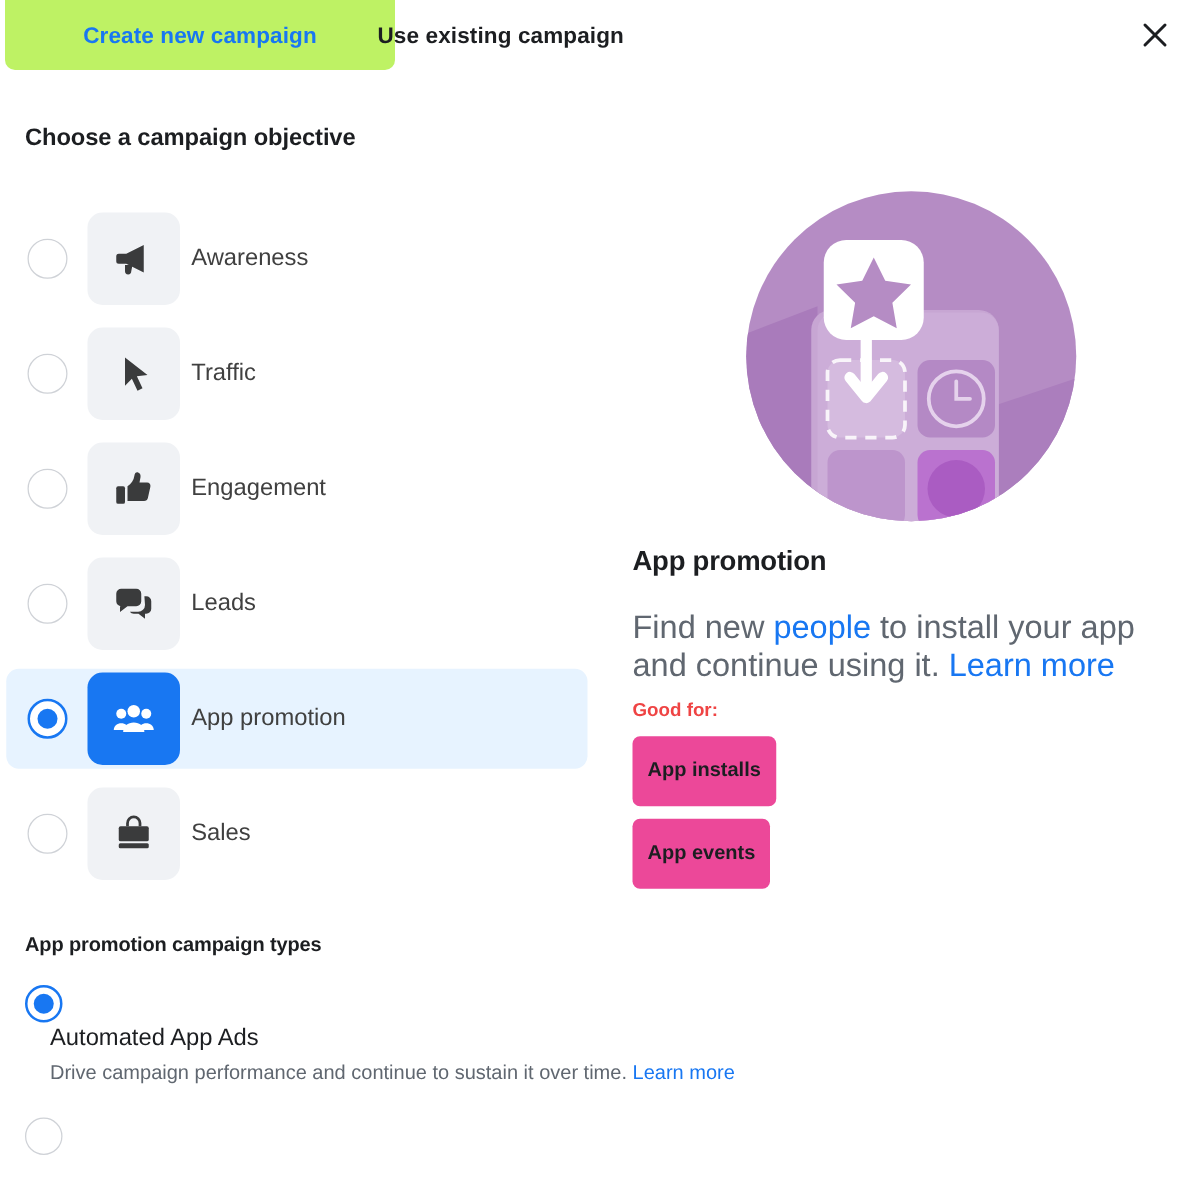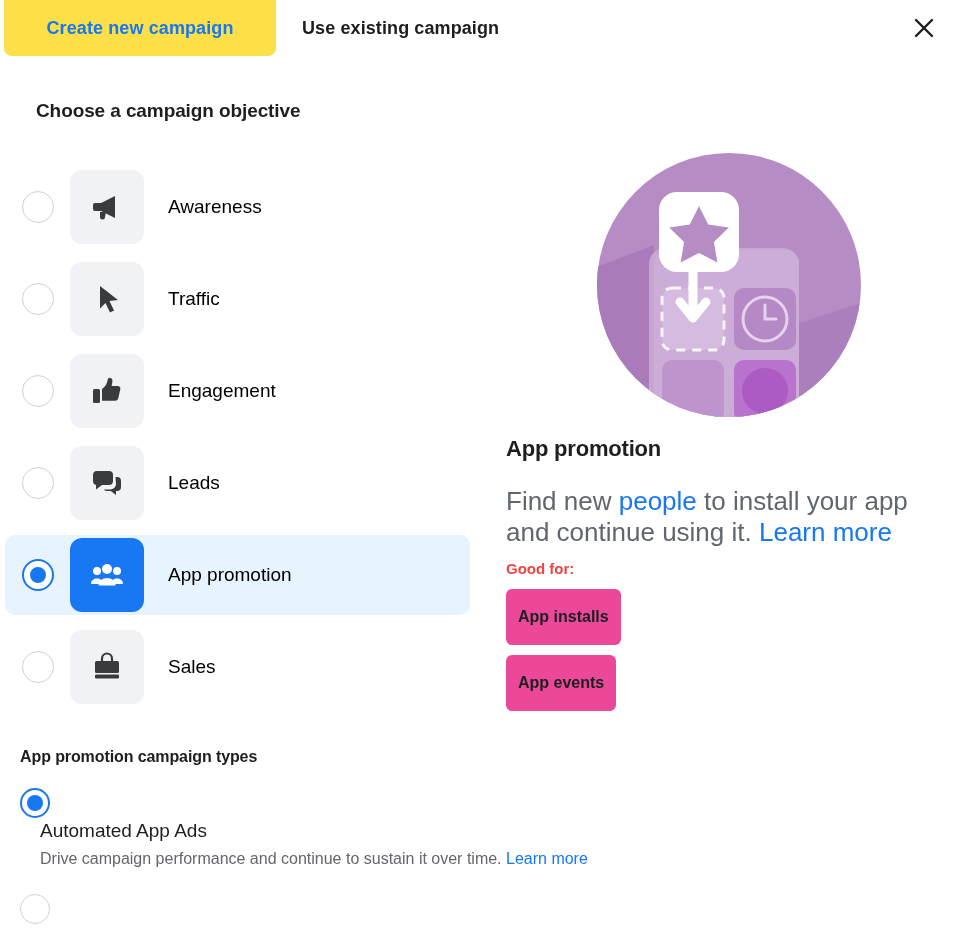--- a/index.html
+++ b/index.html
@@ -26,22 +26,22 @@
     align-items: center;
     justify-content: center;
     font-size: 18px;
     font-weight: bold;
     letter-spacing: .1px;
     cursor: pointer;
     border-radius: 0 0 8px 8px;
   }
   .tab-create {
     left: 4px;
-    width: 272px;
-    background: #fde047;
+    width: 312px;
+    background: #bef264;
     color: #1877f2;
   }
   .tab-existing {
     left: 280px;
     width: 280px;
     background: transparent;
     color: #1c1e21;
     font-weight: bold;
     justify-content: flex-start;
     padding-left: 22px;
@@ -63,21 +63,21 @@
 
   
   .section-title {
     position: absolute;
     left: 20px;
     font-size: 19px;
     font-weight: bold;
     color: #1c1e21;
     letter-spacing: -.1px;
   }
-  #objective-heading { top: 100px; margin-left: 16px; }
+  #objective-heading { top: 100px; }
   #types-heading { top: 748px; font-size: 16px; }
 
   
   .objective-list {
     position: absolute;
     left: 0;
     top: 155px;
     width: 480px;
   }
   .objective-row {
@@ -128,23 +128,23 @@
     margin-left: 16px;
     border-radius: 12px;
     background: #f0f2f5;
     display: flex;
     align-items: center;
     justify-content: center;
   }
   .tile.active { background: #1877f2; }
   .tile svg { display: block; }
   .obj-label {
-    margin-left: 24px;
+    margin-left: 9px;
     font-size: 19px;
-    color: #000000;
+    color: #404040;
     white-space: nowrap;
   }
 
   
   .detail {
     position: absolute;
     left: 506px;
     top: 150px;
     width: 440px;
   }

